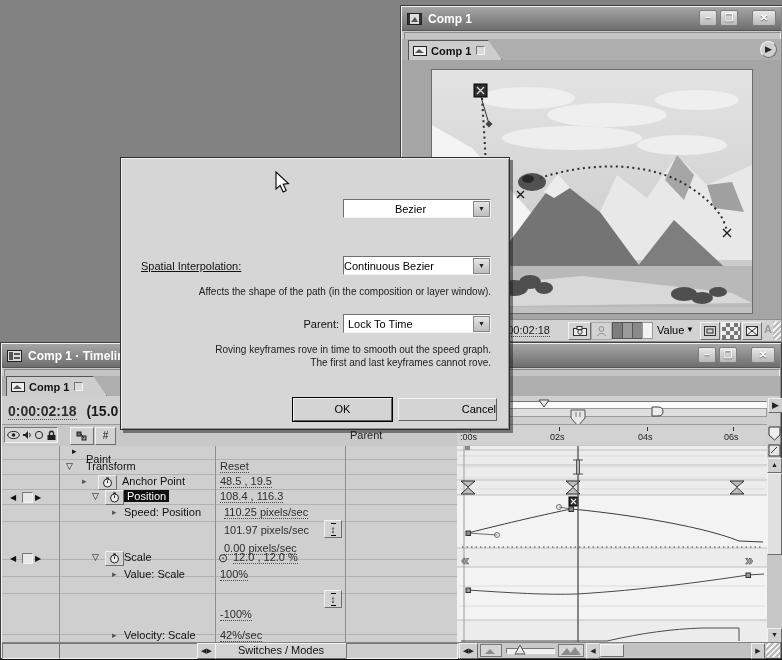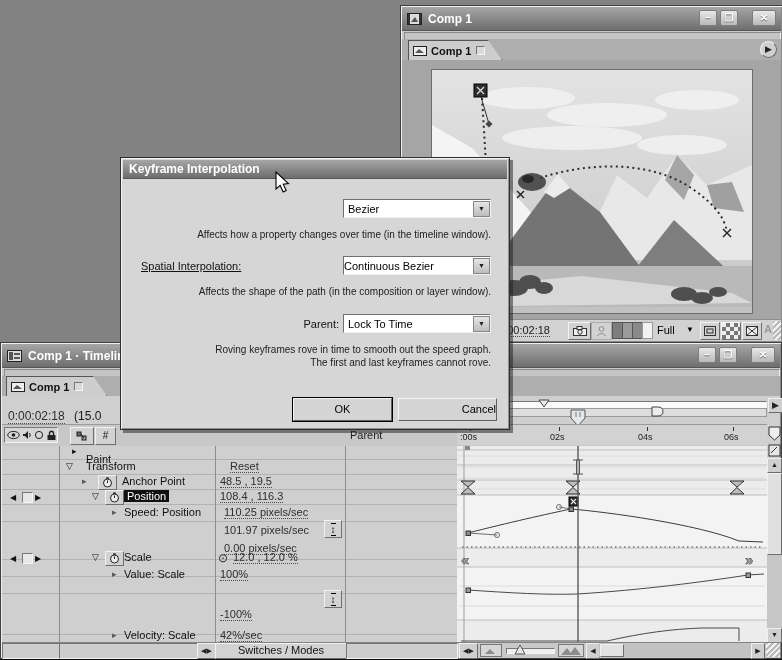--- a/index.html
+++ b/index.html
@@ -73,21 +73,21 @@
             <path d="M2,7 L6,3 L11,7 Z" fill="#555"></path>
           </svg>
       </span>
       <span>Comp 1</span>
       <span class="sunken" style="width:7px;height:7px;margin-left:5px;background:#dadada;"></span>
     </div>
   </div>
 
   <div class="a" style="left:1px;top:53px;width:778px;height:261px;background:#cfcfcf;">
 
-    <div class="a" style="left:6px;top:13px;font-size:12px;color:#1a1a1a;">
+    <div class="a" style="left:6px;top:7px;font-size:14px;color:#1a1a1a;font-weight:bold;">
       <span class="hot">0:00:02:18</span>
       <span style="margin-left:6px;">(15.0</span>
     </div>
 
     <div class="a" style="left:455px;top:1px;width:310px;height:27px;">
       <div class="a sunken" style="left:2px;top:4px;width:306px;height:6px;background:#fafafa;"></div>
       <div class="a" style="left:2px;top:11px;width:306px;height:7px;background:#dedede;border:1px solid #9a9a9a;"></div>
       <svg class="a" style="left:80px;top:2px;" width="14" height="10">
           <path d="M2,1 H12 L7,8 Z" fill="#e8e8e8" stroke="#444"></path>
         </svg>
@@ -159,21 +159,21 @@
       <div class="a rowline" style="left:0;top:113px;width:455px;"></div>
       <div class="a rowline" style="left:0;top:130px;width:455px;"></div>
       <div class="a rowline" style="left:0;top:147px;width:455px;"></div>
       <div class="a rowline" style="left:0;top:188px;width:455px;"></div>
 
       <span class="a lbl" style="left:70px;top:0px;font-size:9px;">▸</span>
       <span class="a lbl" style="left:84px;top:-1px;margin-top:8px;">Paint</span>
 
       <span class="a lbl" style="left:64px;top:15px;font-size:9px;">▽</span>
       <span class="a lbl" style="left:84px;top:14px;">Transform</span>
-      <span class="a val hot" style="left:218px;top:14px;margin-left:10px;">Reset</span>
+      <span class="a val hot" style="left:218px;top:14px;">Reset</span>
 
       <span class="a lbl" style="left:80px;top:30px;font-size:9px;color:#555;">▸</span>
       <span class="a ico raised" style="left:96px;top:29px;width:17px;height:13px;">
         <svg width="11" height="11">
             <circle cx="5.5" cy="6" r="4" fill="#eee" stroke="#222"></circle>
             <line x1="5.5" y1="6" x2="5.5" y2="3.4" stroke="#222"></line>
             <rect x="4.2" y="0.4" width="2.6" height="1.6" fill="#222"></rect>
           </svg>
       </span>
       <span class="a lbl" style="left:120px;top:29px;">Anchor Point</span>
@@ -433,50 +433,46 @@
     <span class="a ico" style="left:189px;top:2px;width:19px;height:16px;border:1px solid #aaa;">
       <svg width="11" height="11" opacity="0.55">
           <circle cx="5.5" cy="3" r="2.4" fill="none" stroke="#555"></circle>
           <path d="M1,10 Q5.5,5 10,10" fill="none" stroke="#555"></path>
         </svg>
     </span>
     <span class="a" style="left:210px;top:2px;width:9px;height:15px;background:#7d7d7d;border:1px solid #555;"></span>
     <span class="a" style="left:220px;top:2px;width:9px;height:15px;background:#9b9b9b;border:1px solid #555;"></span>
     <span class="a" style="left:230px;top:2px;width:9px;height:15px;background:#8a8a8a;border:1px solid #555;"></span>
     <span class="a" style="left:240px;top:2px;width:9px;height:15px;background:#f2f2f2;border:1px solid #999;"></span>
-    <span class="a" style="left:255px;top:4px;">Full</span>
+    <span class="a" style="left:255px;top:4px;">Value</span>
     <span class="a" style="left:284px;top:5px;font-size:8px;">▼</span>
     <span class="a raised ico" style="left:298px;top:2px;width:18px;height:16px;">
       <svg width="12" height="10">
           <rect x="0.5" y="0.5" width="11" height="9" fill="none" stroke="#333"></rect>
           <rect x="3" y="3" width="6" height="4" fill="none" stroke="#333"></rect>
         </svg>
     </span>
     <span class="a checker raised" style="left:319px;top:2px;width:18px;height:16px;"></span>
     <span class="a raised ico" style="left:340px;top:2px;width:18px;height:16px;">
       <svg width="12" height="10">
           <rect x="0.5" y="0.5" width="11" height="9" fill="#eee" stroke="#333"></rect>
           <path d="M0.5,0.5 L11.5,9.5 M11.5,0.5 L0.5,9.5" stroke="#333"></path>
         </svg>
     </span>
     <span class="a" style="left:362px;top:3px;color:#9a9a9a;font-weight:bold;">A</span>
     <span class="a grip" style="left:371px;top:1px;width:8px;height:19px;"></span>
   </div>
 </section>
 
 <section class="a dlg" style="left:120px;top:157px;width:388px;height:271px;z-index:9;">
-  <div class="a titlebar" style="left:2px;top:2px;width:384px;height:19px;padding-left:6px;box-sizing:border-box;">
-    <span>Keyframe Interpolation</span>
-  </div>
 
   <div class="a ddown" style="left:222px;top:41px;width:146px;height:17px;">
-    <span style="padding-left:4px;flex:1;">Bezier</span>
+    <span style="padding-left:4px;flex:1;text-align:center;">Bezier</span>
     <span class="dbtn">▼</span>
   </div>
-  <div class="a cap" style="left:20px;top:71px;width:350px;">Affects how a property changes over time (in the timeline window).</div>
 
   <div class="a lbl" style="left:20px;top:102px;width:198px;text-align:left;text-decoration:underline;">Spatial Interpolation:</div>
   <div class="a ddown" style="left:222px;top:98px;width:146px;height:17px;">
     <span style="flex:1;">Continuous Bezier</span>
     <span class="dbtn">▼</span>
   </div>
   <div class="a cap" style="left:20px;top:128px;width:350px;">Affects the shape of the path (in the composition or layer window).</div>
 
   <div class="a lbl" style="left:20px;top:160px;width:198px;text-align:right;">Parent:</div>
   <div class="a ddown" style="left:222px;top:156px;width:146px;height:17px;">

